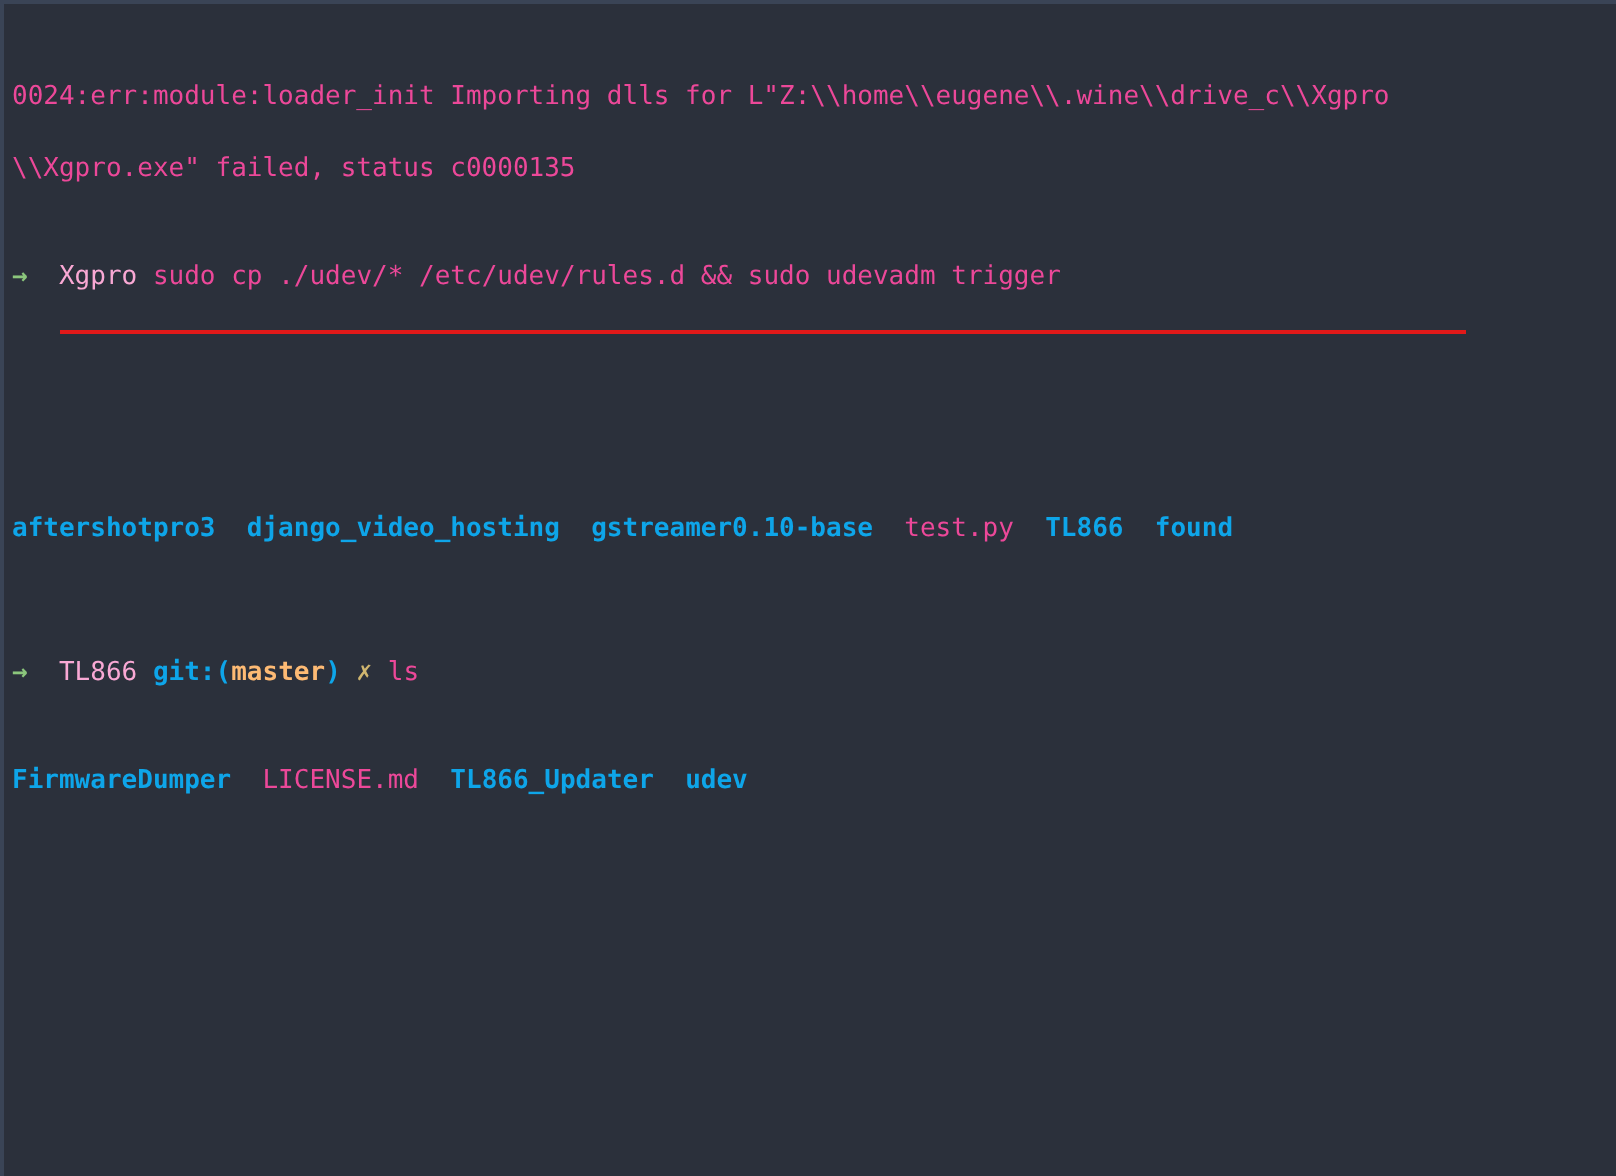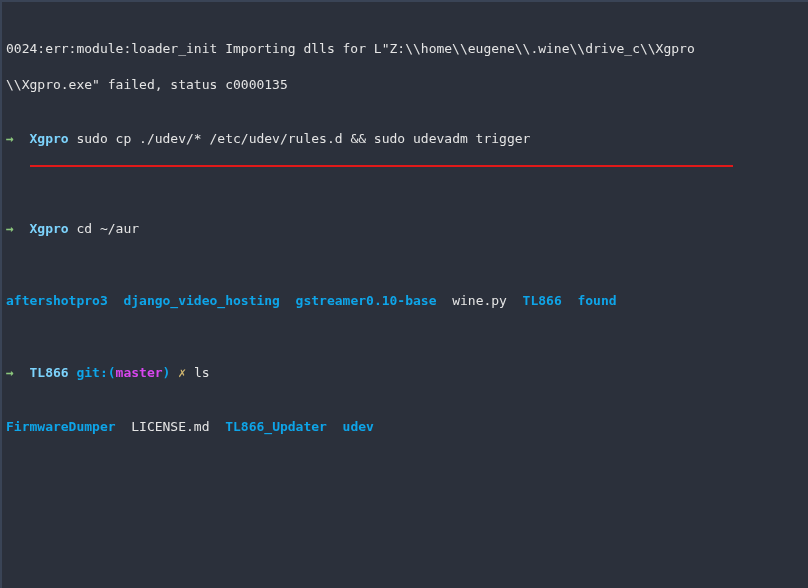--- a/index.html
+++ b/index.html
@@ -14,25 +14,25 @@
     height: 588px;
     overflow: hidden;
     border: 1px solid #3a4456;
     box-sizing: border-box;
   }
   .term {
     padding: 2px 4px;
     white-space: pre;
   }
   .line { position: relative; }
-  .cyan-b   { color: #7dd3fc; font-weight: bold; }
+  .cyan-b   { color: #f9a8d4; font-weight: normal; }
   .green    { color: #8bc67c; font-weight: bold; }
   .yellow   { color: #d0b66f; font-weight: bold; }
-  .red-b    { color: #d946ef; font-weight: bold; }
-  .white    { color: #e5e5e5; }
+  .red-b    { color: #fdba74; font-weight: bold; }
+  .white    { color: #ec4899; }
   .blue-b   { color: #0ea5e9; font-weight: bold; }
 
   .underline-red {
     position: absolute;
     height: 2px;
     background: #e11919;
     bottom: -1px;
   }
 </style>
 </head>
@@ -41,24 +41,23 @@
 <div class="term">
 
 <div class="line"><span class="white">0024:err:module:loader_init Importing dlls for L"Z:\\home\\eugene\\.wine\\drive_c\\Xgpro</span></div>
 <div class="line"><span class="white">\\Xgpro.exe" failed, status c0000135</span></div>
 
 <div class="line"><span class="green">→</span>  <span class="cyan-b">Xgpro</span> <span class="white">sudo cp ./udev/* /etc/udev/rules.d &amp;&amp; sudo udevadm trigger</span>
   <div class="underline-red" style="left:24px; width:703px;"></div>
 </div>
 
 
-<div class="line"><span class="green">→</span>  <span class="cyan-b">Xgpro</span> <span class="white">cd ~/aur</span></div>
 
 
-<div class="line"><span class="blue-b">aftershotpro3</span>  <span class="blue-b">django_video_hosting</span>  <span class="blue-b">gstreamer0.10-base</span>  <span class="white">wine.py</span>  <span class="blue-b">TL866</span>  <span class="blue-b">found</span></div>
+<div class="line"><span class="blue-b">aftershotpro3</span>  <span class="blue-b">django_video_hosting</span>  <span class="blue-b">gstreamer0.10-base</span>  <span class="white">test.py</span>  <span class="blue-b">TL866</span>  <span class="blue-b">found</span></div>
 
 
 <div class="line"><span class="green">→</span>  <span class="cyan-b">TL866</span> <span class="blue-b">git:(</span><span class="red-b">master</span><span class="blue-b">)</span> <span class="yellow">✗</span> <span class="white">ls</span></div>
 
 <div class="line"><span class="blue-b">FirmwareDumper</span>  <span class="white">LICENSE.md</span>  <span class="blue-b">TL866_Updater</span>  <span class="blue-b">udev</span></div>
 
 
 
 
 

